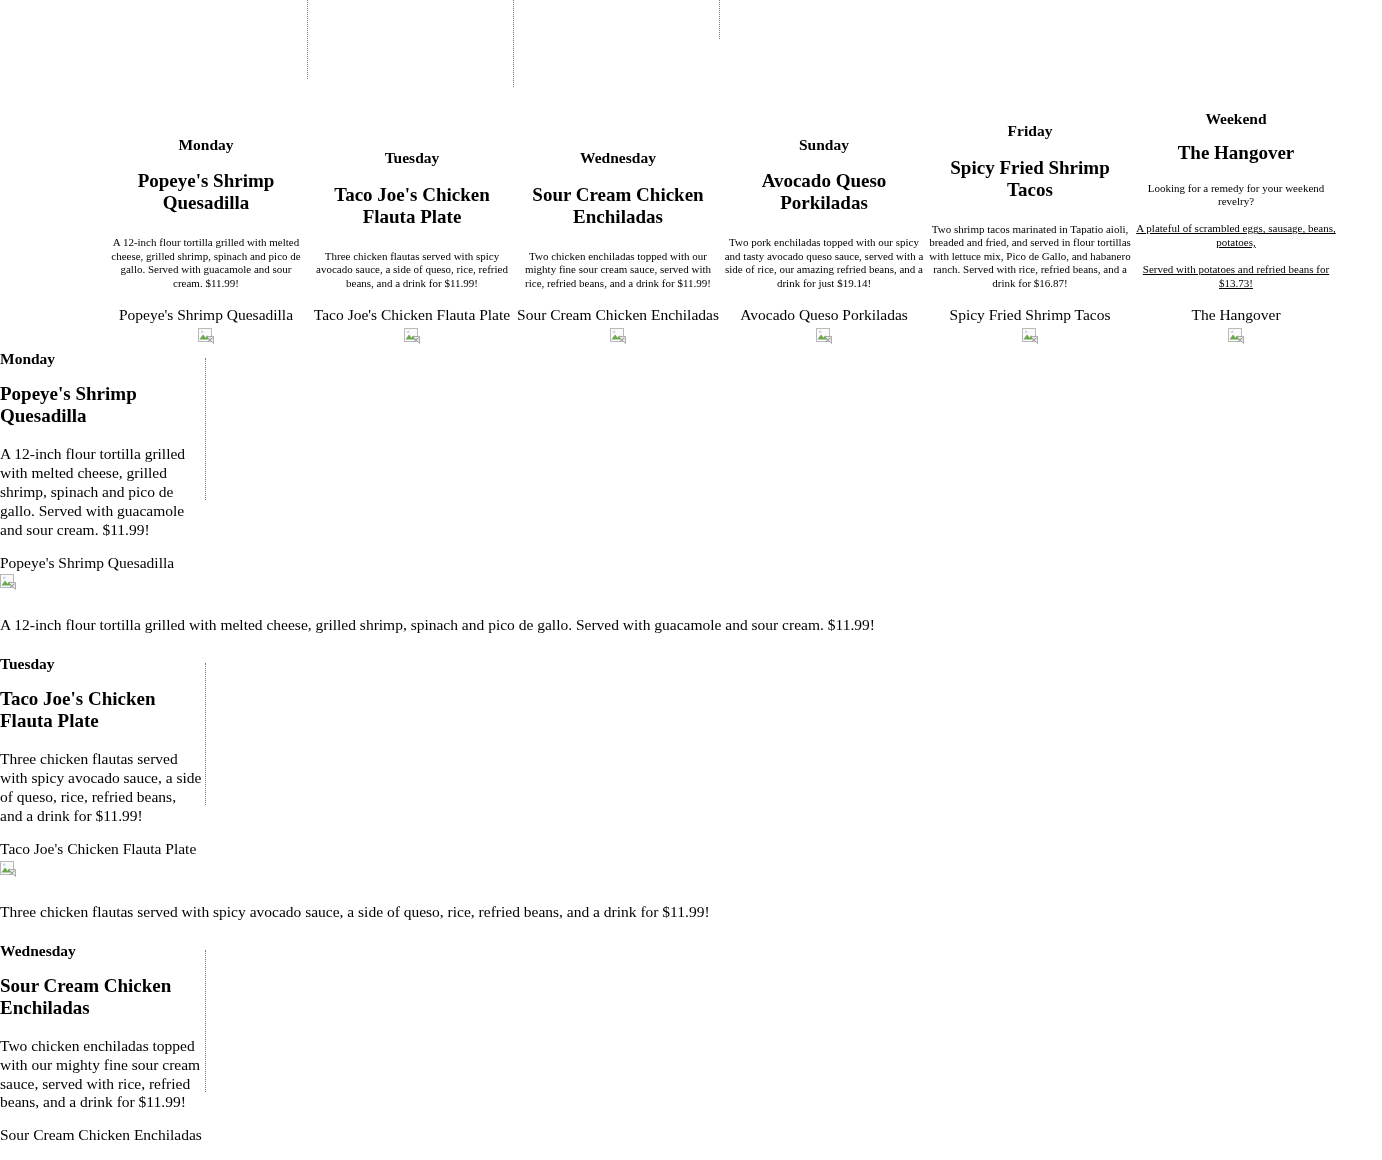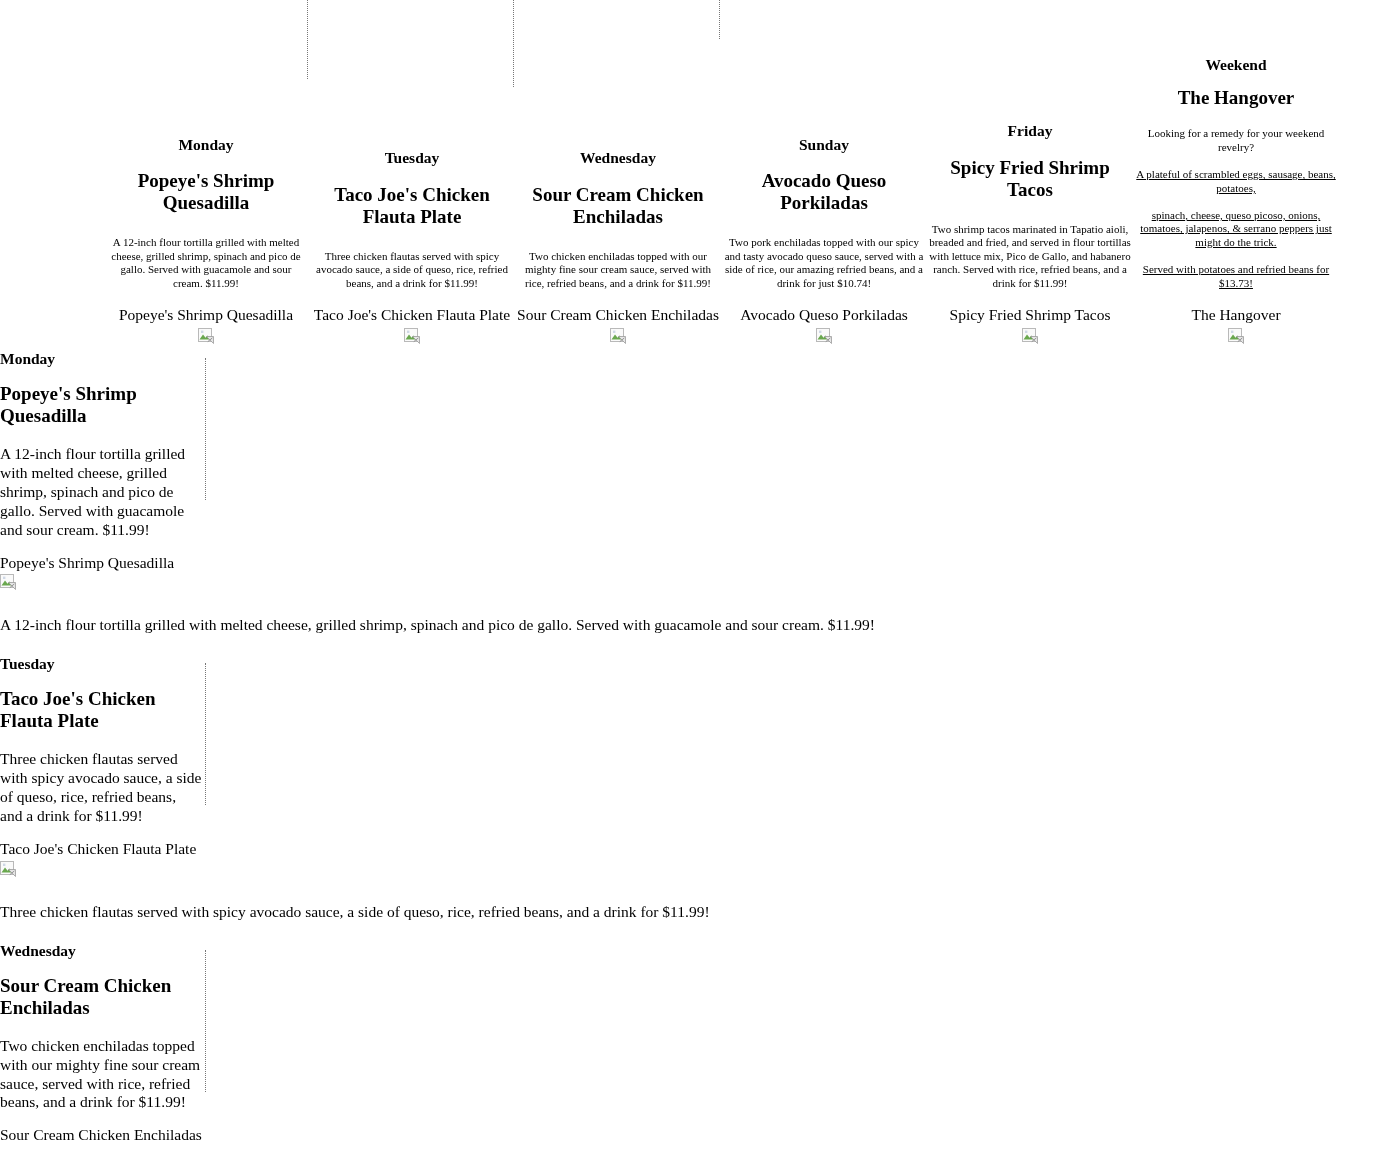--- a/index.html
+++ b/index.html
@@ -165,57 +165,56 @@
         <path d="M8.5 8.5 L15.5 8.5 L15.5 15.5 Z" fill="#e6e6e6" stroke="#9a9a9a" stroke-width="0.8"></path>
         <path d="M9.8 13.6 L14.4 9.9" stroke="#8a8a8a" stroke-width="0.9" fill="none"></path>
       </svg>
     </span>
   </div>
 
   <div class="special-col" style="left:723px; width:202px;">
 
     <p class="day-label">Sunday</p>
     <p class="dish-title">Avocado Queso Porkiladas</p>
-    <p class="dish-desc">Two pork enchiladas topped with our spicy and tasty avocado queso sauce, served with a side of rice, our amazing refried beans, and a drink for just $10.74!</p>
+    <p class="dish-desc">Two pork enchiladas topped with our spicy and tasty avocado queso sauce, served with a side of rice, our amazing refried beans, and a drink for just $19.14!</p>
     <p class="img-caption">Avocado Queso Porkiladas</p>
     <span class="broken-img">
       <svg width="16" height="16" viewBox="0 0 16 16" aria-hidden="true">
         <rect x="0.5" y="0.5" width="13" height="13" fill="#fafafa" stroke="#b9b9b9"></rect>
         <path d="M1.5 11.5 L5 6.5 L7.6 9.8 L9.4 7.6 L13 11.5 Z" fill="#6aa84f"></path>
         <rect x="3" y="2.6" width="2.4" height="2.4" fill="#cfd8e6"></rect>
         <path d="M8.5 8.5 L15.5 8.5 L15.5 15.5 Z" fill="#e6e6e6" stroke="#9a9a9a" stroke-width="0.8"></path>
         <path d="M9.8 13.6 L14.4 9.9" stroke="#8a8a8a" stroke-width="0.9" fill="none"></path>
       </svg>
     </span>
   </div>
 
   <div class="special-col" style="left:929px; width:202px;">
 
     <p class="day-label">Friday</p>
     <p class="dish-title">Spicy Fried Shrimp Tacos</p>
-    <p class="dish-desc">Two shrimp tacos marinated in Tapatio aioli, breaded and fried, and served in flour tortillas with lettuce mix, Pico de Gallo, and habanero ranch. Served with rice, refried beans, and a drink for $11.99!</p>
+    <p class="dish-desc">Two shrimp tacos marinated in Tapatio aioli, breaded and fried, and served in flour tortillas with lettuce mix, Pico de Gallo, and habanero ranch. Served with rice, refried beans, and a drink for $16.87!</p>
     <p class="img-caption">Spicy Fried Shrimp Tacos</p>
     <span class="broken-img">
       <svg width="16" height="16" viewBox="0 0 16 16" aria-hidden="true">
         <rect x="0.5" y="0.5" width="13" height="13" fill="#fafafa" stroke="#b9b9b9"></rect>
         <path d="M1.5 11.5 L5 6.5 L7.6 9.8 L9.4 7.6 L13 11.5 Z" fill="#6aa84f"></path>
         <rect x="3" y="2.6" width="2.4" height="2.4" fill="#cfd8e6"></rect>
         <path d="M8.5 8.5 L15.5 8.5 L15.5 15.5 Z" fill="#e6e6e6" stroke="#9a9a9a" stroke-width="0.8"></path>
         <path d="M9.8 13.6 L14.4 9.9" stroke="#8a8a8a" stroke-width="0.9" fill="none"></path>
       </svg>
     </span>
   </div>
 
   <div class="special-col" style="left:1135px; width:202px;">
 
     <p class="day-label" style="margin-bottom:13px;">Weekend</p>
     <p class="dish-title" style="margin-bottom:18px;">The Hangover</p>
     <p class="dish-desc">Looking for a remedy for your weekend revelry?</p>
     <p class="dish-desc">A plateful of scrambled eggs, sausage, beans, potatoes,</p>
-    <p class="dish-desc">spinach, cheese, queso picoso, onions, tomatoes, jalapenos, &amp; serrano peppers just might do the trick.</p>
     <p class="dish-desc">Served with potatoes and refried beans for $13.73!</p>
     <p class="img-caption">The Hangover</p>
     <span class="broken-img">
       <svg width="16" height="16" viewBox="0 0 16 16" aria-hidden="true">
         <rect x="0.5" y="0.5" width="13" height="13" fill="#fafafa" stroke="#b9b9b9"></rect>
         <path d="M1.5 11.5 L5 6.5 L7.6 9.8 L9.4 7.6 L13 11.5 Z" fill="#6aa84f"></path>
         <rect x="3" y="2.6" width="2.4" height="2.4" fill="#cfd8e6"></rect>
         <path d="M8.5 8.5 L15.5 8.5 L15.5 15.5 Z" fill="#e6e6e6" stroke="#9a9a9a" stroke-width="0.8"></path>
         <path d="M9.8 13.6 L14.4 9.9" stroke="#8a8a8a" stroke-width="0.9" fill="none"></path>
       </svg>

